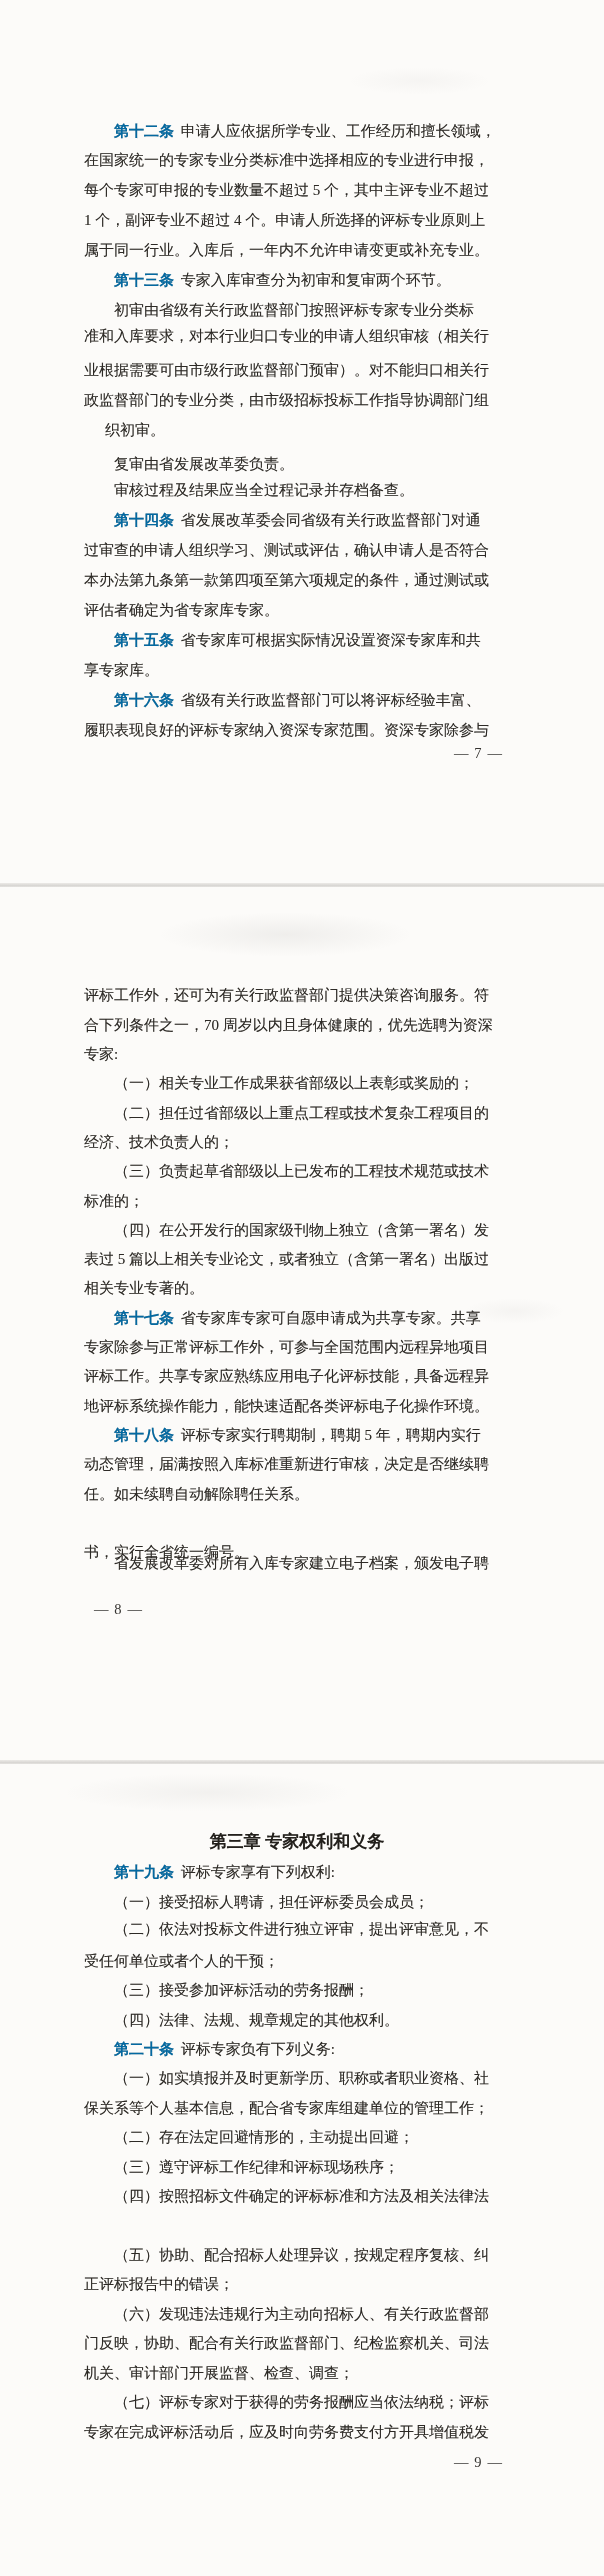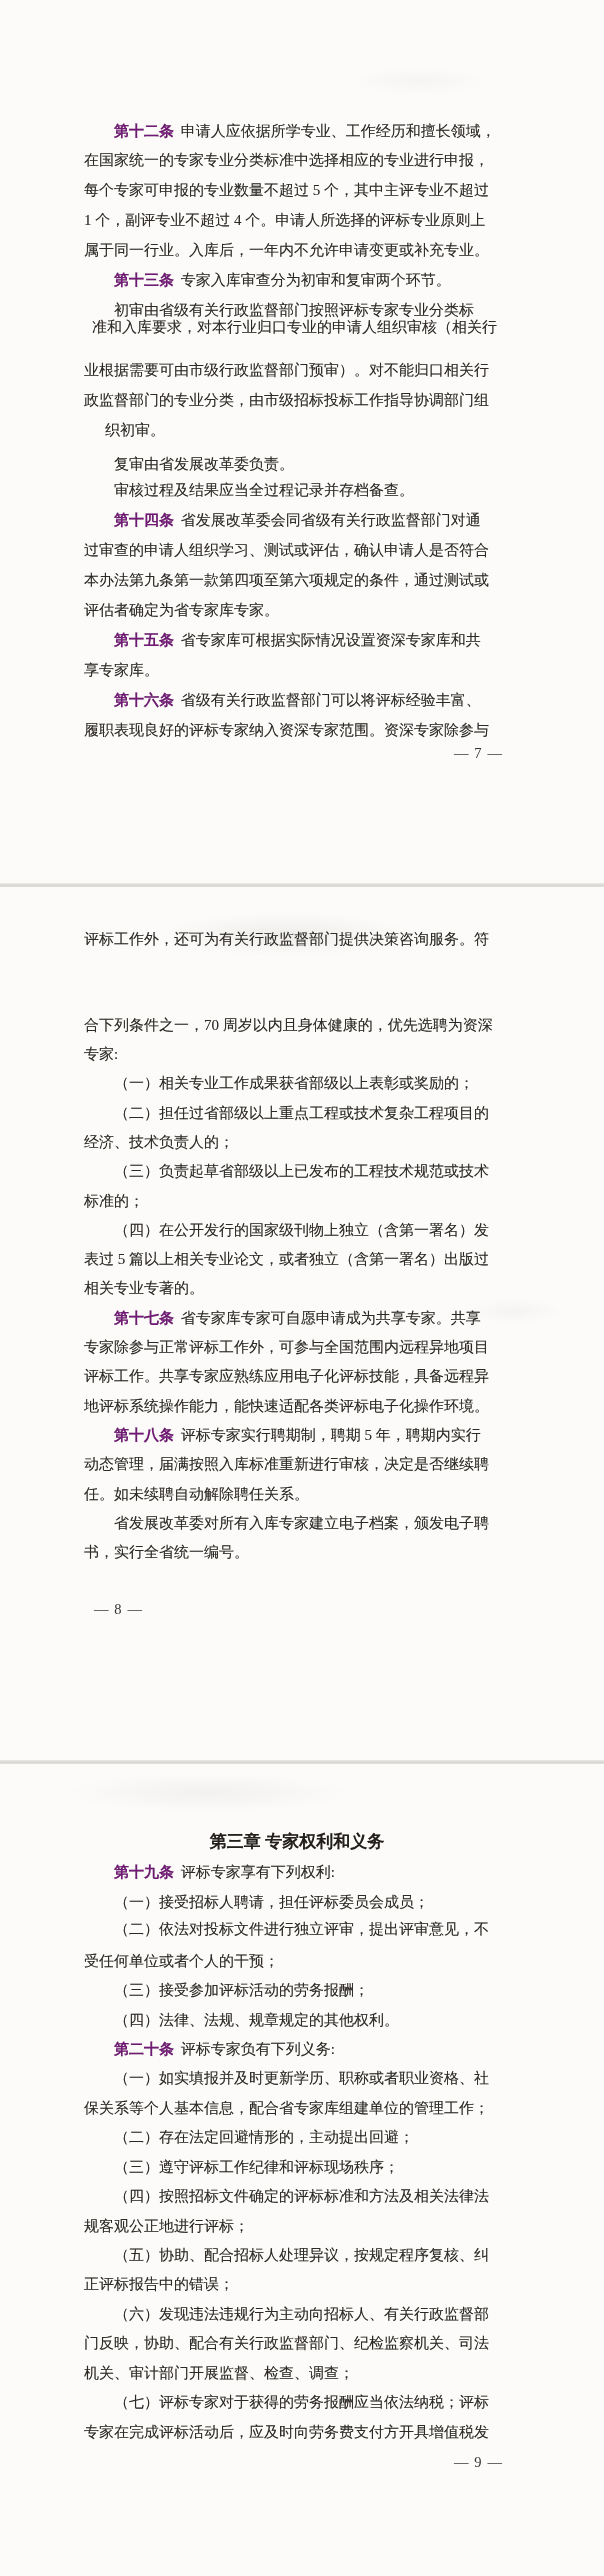--- a/index.html
+++ b/index.html
@@ -36,21 +36,21 @@
   #smudge-4{top:67px;left:347px;width:145px;height:28px;
     background:radial-gradient(ellipse at center, rgba(125,122,118,.05), rgba(125,122,118,0) 70%);}
   .line{
     position:absolute;left:84px;width:426px;height:30px;line-height:30px;
     font-size:15px;white-space:nowrap;
     text-shadow:0 0 0.3px rgba(45,42,38,.35);
   }
   .line.indent{text-indent:30px;}
   .head{
     font-family:"Liberation Sans","DejaVu Sans",sans-serif;
-    font-weight:700;color:#701a75;margin-right:6.7px;
+    font-weight:700;color:#0369a1;margin-right:6.7px;
   }
   .chapter-heading{
     position:absolute;top:1827px;left:84px;width:426px;height:30px;line-height:30px;
     text-align:center;font-family:"Liberation Sans","DejaVu Sans",sans-serif;
     font-weight:700;font-size:17px;color:#23201c;
     text-shadow:0 0 0.3px rgba(35,32,28,.35);
   }
   .page-num{
     position:absolute;height:22.4px;line-height:22.4px;
     font-size:14.5px;letter-spacing:1.1px;color:#353330;white-space:nowrap;
@@ -79,67 +79,66 @@
   <div class="page-num" id="page-num-7">— 7 —</div>
   <div class="page-num" id="page-num-8">— 8 —</div>
   <div class="page-num" id="page-num-9">— 9 —</div>
 <div class="line indent" style="top: 116px;"><span class="head">第十二条</span><span>申请人应依据所学专业、工作经历和擅长领域，</span></div>
     <div class="line" style="top: 145px;"><span>在国家统一的专家专业分类标准中选择相应的专业进行申报，</span></div>
     <div class="line" style="top: 175px;"><span>每个专家可申报的专业数量不超过 5 个，其中主评专业不超过</span></div>
     <div class="line" style="top: 205px;"><span>1 个，副评专业不超过 4 个。申请人所选择的评标专业原则上</span></div>
     <div class="line" style="top: 235px;"><span>属于同一行业。入库后，一年内不允许申请变更或补充专业。</span></div>
     <div class="line indent" style="top: 265px;"><span class="head">第十三条</span><span>专家入库审查分为初审和复审两个环节。</span></div>
     <div class="line indent" style="top: 295px;"><span>初审由省级有关行政监督部门按照评标专家专业分类标</span></div>
-    <div class="line" style="top: 312px; margin-left: 8px;"><span>准和入库要求，对本行业归口专业的申请人组织审核（相关行</span></div>
+    <div class="line" style="top: 321px;"><span>准和入库要求，对本行业归口专业的申请人组织审核（相关行</span></div>
     <div class="line" style="top: 385px;"><span>政监督部门的专业分类，由市级招标投标工作指导协调部门组</span></div>
     <div class="line" style="top: 355px;"><span>业根据需要可由市级行政监督部门预审）。对不能归口相关行</span></div>
     <div class="line" style="top: 415px; margin-left: 21px;"><span>织初审。</span></div>
     <div class="line indent" style="top: 449px;"><span>复审由省发展改革委负责。</span></div>
     <div class="line indent" style="top: 475px;"><span>审核过程及结果应当全过程记录并存档备查。</span></div>
     <div class="line indent" style="top: 505px;"><span class="head">第十四条</span><span>省发展改革委会同省级有关行政监督部门对通</span></div>
     <div class="line" style="top: 535px;"><span>过审查的申请人组织学习、测试或评估，确认申请人是否符合</span></div>
     <div class="line" style="top: 565px;"><span>本办法第九条第一款第四项至第六项规定的条件，通过测试或</span></div>
     <div class="line" style="top: 595px;"><span>评估者确定为省专家库专家。</span></div>
     <div class="line indent" style="top: 625px;"><span class="head">第十五条</span><span>省专家库可根据实际情况设置资深专家库和共</span></div>
     <div class="line" style="top: 655px;"><span>享专家库。</span></div>
     <div class="line indent" style="top: 685px;"><span class="head">第十六条</span><span>省级有关行政监督部门可以将评标经验丰富、</span></div>
     <div class="line" style="top: 715px;"><span>履职表现良好的评标专家纳入资深专家范围。资深专家除参与</span></div>
-    <div class="line" style="top: 924px;"><span>评标工作外，还可为有关行政监督部门提供决策咨询服务。符</span></div>
+    <div class="line" style="top: 980px;"><span>评标工作外，还可为有关行政监督部门提供决策咨询服务。符</span></div>
     <div class="line" style="top: 1010px;"><span>合下列条件之一，70 周岁以内且身体健康的，优先选聘为资深</span></div>
     <div class="line" style="top: 1039px;"><span>专家:</span></div>
     <div class="line indent" style="top: 1068px;"><span>（一）相关专业工作成果获省部级以上表彰或奖励的；</span></div>
     <div class="line indent" style="top: 1098px;"><span>（二）担任过省部级以上重点工程或技术复杂工程项目的</span></div>
     <div class="line" style="top: 1127px;"><span>经济、技术负责人的；</span></div>
     <div class="line indent" style="top: 1156px;"><span>（三）负责起草省部级以上已发布的工程技术规范或技术</span></div>
     <div class="line" style="top: 1186px;"><span>标准的；</span></div>
     <div class="line indent" style="top: 1215px;"><span>（四）在公开发行的国家级刊物上独立（含第一署名）发</span></div>
     <div class="line" style="top: 1244px;"><span>表过 5 篇以上相关专业论文，或者独立（含第一署名）出版过</span></div>
     <div class="line" style="top: 1273px;"><span>相关专业专著的。</span></div>
     <div class="line indent" style="top: 1303px;"><span class="head">第十七条</span><span>省专家库专家可自愿申请成为共享专家。共享</span></div>
     <div class="line" style="top: 1332px;"><span>专家除参与正常评标工作外，可参与全国范围内远程异地项目</span></div>
     <div class="line" style="top: 1361px;"><span>评标工作。共享专家应熟练应用电子化评标技能，具备远程异</span></div>
     <div class="line" style="top: 1391px;"><span>地评标系统操作能力，能快速适配各类评标电子化操作环境。</span></div>
     <div class="line indent" style="top: 1420px;"><span class="head">第十八条</span><span>评标专家实行聘期制，聘期 5 年，聘期内实行</span></div>
     <div class="line" style="top: 1449px;"><span>动态管理，届满按照入库标准重新进行审核，决定是否继续聘</span></div>
     <div class="line" style="top: 1479px;"><span>任。如未续聘自动解除聘任关系。</span></div>
-    <div class="line indent" style="top: 1508px;"><span>省发展改革委对所有入库专家建立电子档案，颁发电子聘</span></div>
+    <div class="line indent" style="top: 1548px;"><span>省发展改革委对所有入库专家建立电子档案，颁发电子聘</span></div>
     <div class="line" style="top: 1537px;"><span>书，实行全省统一编号。</span></div>
     <div class="line indent" style="top: 1857px;"><span class="head">第十九条</span><span>评标专家享有下列权利:</span></div>
     <div class="line indent" style="top: 1887px;"><span>（一）接受招标人聘请，担任评标委员会成员；</span></div>
     <div class="line indent" style="top: 1916px; font-family: Liberation Mono, monospace;"><span>（二）依法对投标文件进行独立评审，提出评审意见，不</span></div>
     <div class="line" style="top: 1946px;"><span>受任何单位或者个人的干预；</span></div>
     <div class="line indent" style="top: 1975px;"><span>（三）接受参加评标活动的劳务报酬；</span></div>
     <div class="line indent" style="top: 2005px;"><span>（四）法律、法规、规章规定的其他权利。</span></div>
     <div class="line indent" style="top: 2034px;"><span class="head">第二十条</span><span>评标专家负有下列义务:</span></div>
     <div class="line indent" style="top: 2063px;"><span>（一）如实填报并及时更新学历、职称或者职业资格、社</span></div>
     <div class="line" style="top: 2093px;"><span>保关系等个人基本信息，配合省专家库组建单位的管理工作；</span></div>
     <div class="line indent" style="top: 2122px;"><span>（二）存在法定回避情形的，主动提出回避；</span></div>
     <div class="line indent" style="top: 2152px;"><span>（三）遵守评标工作纪律和评标现场秩序；</span></div>
     <div class="line indent" style="top: 2181px;"><span>（四）按照招标文件确定的评标标准和方法及相关法律法</span></div>
-    <div class="line" style="top: 2211px;"><span>规客观公正地进行评标；</span></div>
     <div class="line indent" style="top: 2240px;"><span>（五）协助、配合招标人处理异议，按规定程序复核、纠</span></div>
     <div class="line" style="top: 2269px;"><span>正评标报告中的错误；</span></div>
     <div class="line indent" style="top: 2299px;"><span>（六）发现违法违规行为主动向招标人、有关行政监督部</span></div>
     <div class="line" style="top: 2328px;"><span>门反映，协助、配合有关行政监督部门、纪检监察机关、司法</span></div>
     <div class="line" style="top: 2358px;"><span>机关、审计部门开展监督、检查、调查；</span></div>
     <div class="line indent" style="top: 2387px;"><span>（七）评标专家对于获得的劳务报酬应当依法纳税；评标</span></div>
     <div class="line" style="top: 2417px;"><span>专家在完成评标活动后，应及时向劳务费支付方开具增值税发</span></div>
   </div>
 
 

